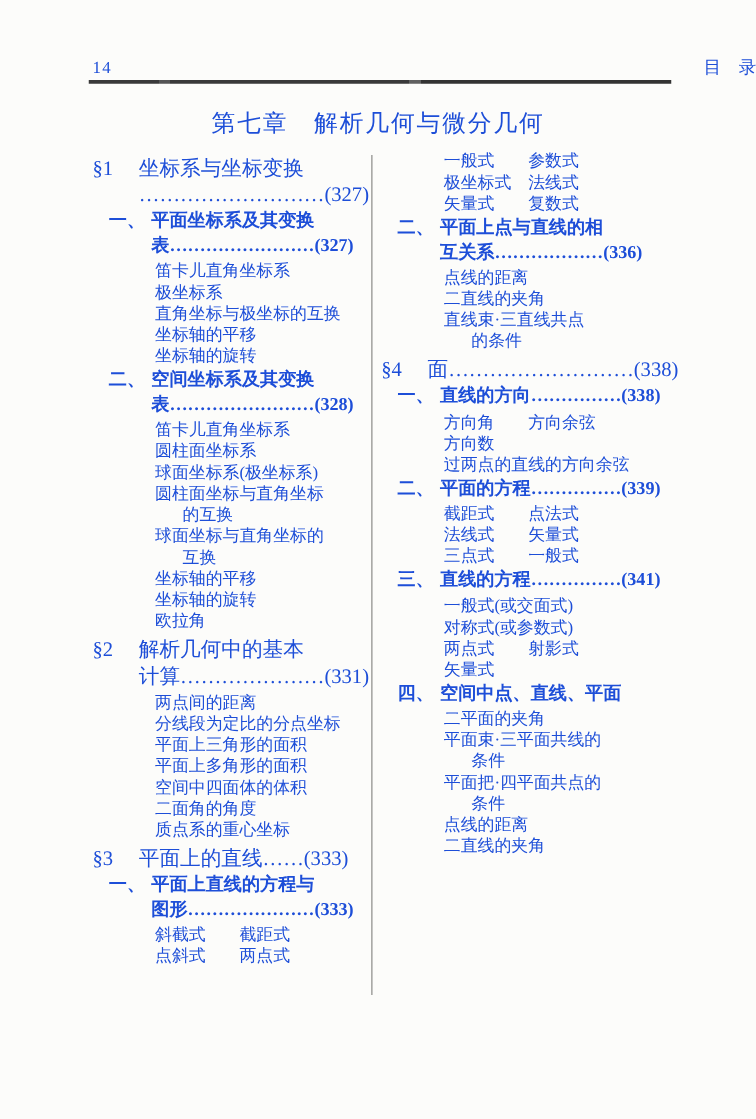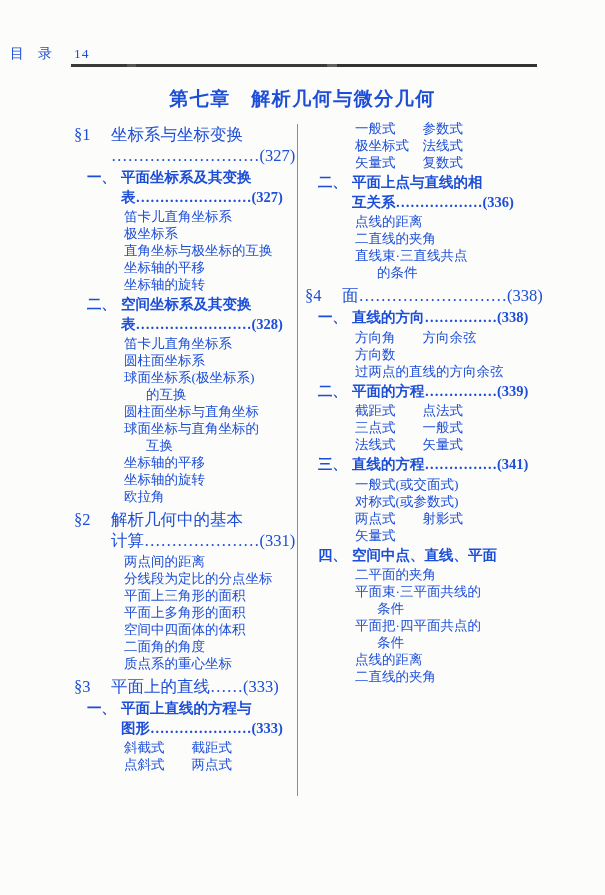--- a/index.html
+++ b/index.html
@@ -15,31 +15,31 @@
     color:#1d4ed8;
     overflow:hidden;
   }
   
   .page-number {
     position:absolute; left:74px; top:46px;
     font-size:13.5px; letter-spacing:1px;
   }
   .running-head {
     position:absolute; left:0; right:0; top:45px;
-    text-align:left; font-size:14px;padding-left:10px;
+    text-align:right; font-size:14px;padding-left:10px;
   }
   .header-rule {
     position:absolute; left:71px; top:64px;
     width:466px; height:2.5px;
     background:linear-gradient(90deg,#3a3a3a 0 12%,#555 12% 14%,#3a3a3a 14% 55%,#606060 55% 57%,#333 57% 100%);
   }
   .chapter-title {
     position:absolute; left:0; right:0; top:86px;
     margin:0; text-align:center;
-    font-size:19px; font-weight:bold; letter-spacing:1.5px;
+    font-size:19px; font-weight:normal; letter-spacing:1.5px;
   }
   
   .col { position:absolute; top:120px; }
   .col-left  { left:74px;  width:224px; }
   .col-right { left:305px; width:248px; }
   .col-divider {
     position:absolute; left:297px; top:124px;
     width:1px; height:672px;
     background:#8e8e8c;
   }
@@ -119,22 +119,22 @@
           <div class="line">圆柱面坐标系</div>
         </div>
       </div>
       <div class="entry t-item">
         <div class="lines">
           <div class="line">球面坐标系(极坐标系)</div>
         </div>
       </div>
       <div class="entry t-item">
         <div class="lines">
+          <div class="line">圆柱面坐标与直角坐标</div>
           <div class="line cont">的互换</div>
-          <div class="line">圆柱面坐标与直角坐标</div>
         </div>
       </div>
       <div class="entry t-item">
         <div class="lines">
           <div class="line">球面坐标与直角坐标的</div>
           <div class="line cont">互换</div>
         </div>
       </div>
       <div class="entry t-item">
         <div class="lines">
@@ -290,26 +290,26 @@
           <div class="line">平面的方程……………(339)</div>
         </div>
       </div>
       <div class="entry t-item">
         <div class="lines">
           <div class="line">截距式　　点法式</div>
         </div>
       </div>
       <div class="entry t-item">
         <div class="lines">
+          <div class="line">法线式　　矢量式</div>
+        </div>
+      </div>
+      <div class="entry t-item">
+        <div class="lines">
           <div class="line">三点式　　一般式</div>
-        </div>
-      </div>
-      <div class="entry t-item">
-        <div class="lines">
-          <div class="line">法线式　　矢量式</div>
         </div>
       </div>
       <div class="entry t-sub">
         <span class="marker">三、</span>
         <div class="lines">
           <div class="line">直线的方程……………(341)</div>
         </div>
       </div>
       <div class="entry t-item">
         <div class="lines">

